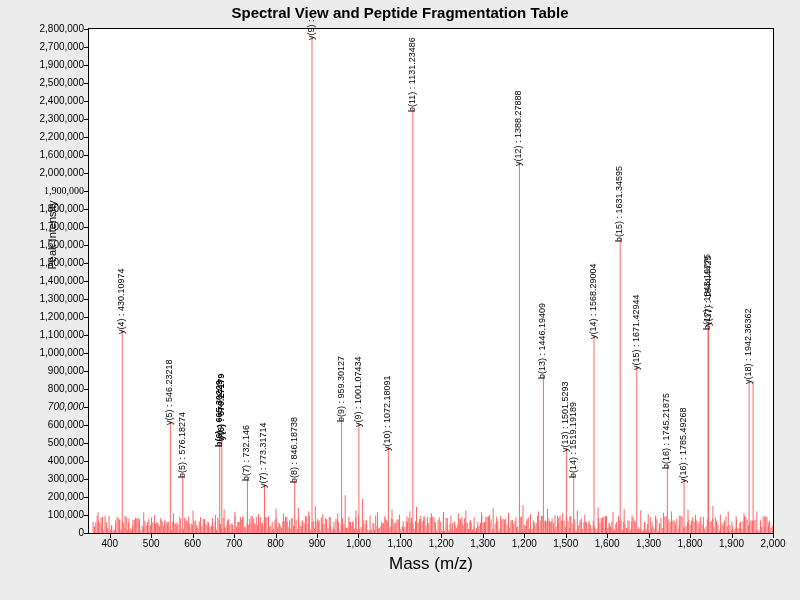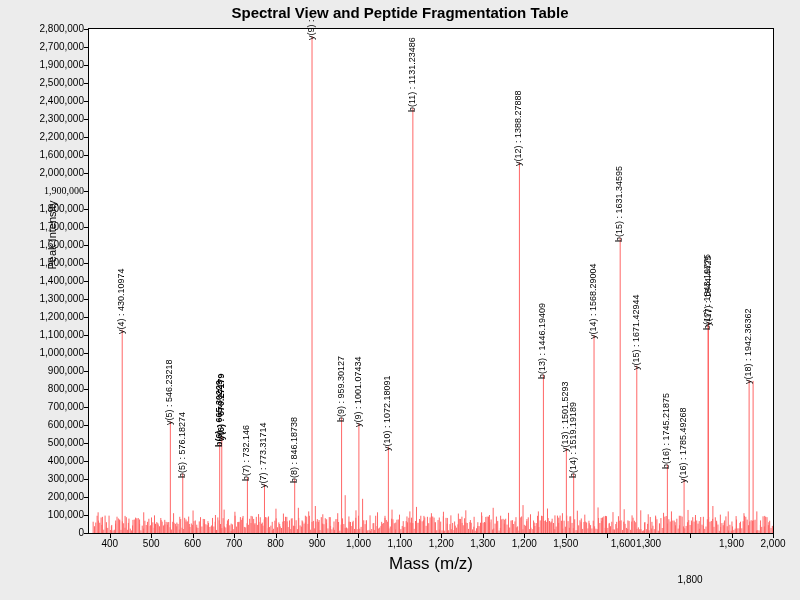--- a/index.html
+++ b/index.html
@@ -136,21 +136,21 @@
       <div class="ytick" style="top: 497px; left: 0px; right: auto;">200,000</div>
       <div class="ytickmark" style="top: 497px;"></div>
       <div class="ytick" style="top: 479px; left: 0px; right: auto;">300,000</div>
       <div class="ytickmark" style="top: 479px;"></div>
       <div class="ytick" style="top: 461px; left: 0px; right: auto;">400,000</div>
       <div class="ytickmark" style="top: 461px;"></div>
       <div class="ytick" style="top: 443px; left: 0px; right: auto;">500,000</div>
       <div class="ytickmark" style="top: 443px;"></div>
       <div class="ytick" style="top: 425px; left: 0px; right: auto;">600,000</div>
       <div class="ytickmark" style="top: 425px;"></div>
-      <div class="ytick" style="top: 407px; left: 0px; right: auto;">700,000</div>
+      <div class="ytick" style="top: 407px; left: 0px; right: auto; font-style: italic;">700,000</div>
       <div class="ytickmark" style="top: 407px;"></div>
       <div class="ytick" style="top: 389px; left: 0px; right: auto;">800,000</div>
       <div class="ytickmark" style="top: 389px;"></div>
       <div class="ytick" style="top: 371px; left: 0px; right: auto;">900,000</div>
       <div class="ytickmark" style="top: 371px;"></div>
       <div class="ytick" style="top: 353px; left: 0px; right: auto;">1,000,000</div>
       <div class="ytickmark" style="top: 353px;"></div>
       <div class="ytick" style="top: 335px; left: 0px; right: auto;">1,100,000</div>
       <div class="ytickmark" style="top: 335px;"></div>
       <div class="ytick" style="top: 317px; left: 0px; right: auto;">1,200,000</div>
@@ -204,25 +204,25 @@
       <div class="xtick" style="left: 399.909px;">1,100</div>
       <div class="xtickmark" style="left: 399.909px;"></div>
       <div class="xtick" style="left: 441.364px;">1,200</div>
       <div class="xtickmark" style="left: 441.364px;"></div>
       <div class="xtick" style="left: 482.818px;">1,300</div>
       <div class="xtickmark" style="left: 482.818px;"></div>
       <div class="xtick" style="left: 524.273px;">1,200</div>
       <div class="xtickmark" style="left: 524.273px;"></div>
       <div class="xtick" style="left: 565.727px;">1,500</div>
       <div class="xtickmark" style="left: 565.727px;"></div>
-      <div class="xtick" style="left: 607.182px; padding-left: 16px;">1,600</div>
+      <div class="xtick" style="left: 607.182px;">1,600</div>
       <div class="xtickmark" style="left: 607.182px;"></div>
       <div class="xtick" style="left: 648.636px;">1,300</div>
       <div class="xtickmark" style="left: 648.636px;"></div>
-      <div class="xtick" style="left: 690.091px; margin-top: 36px;">1,800</div>
+      <div class="xtick" style="left: 690.091px;">1,800</div>
       <div class="xtickmark" style="left: 690.091px;"></div>
       <div class="xtick" style="left: 731.545px;">1,900</div>
       <div class="xtickmark" style="left: 731.545px;"></div>
       <div class="xtick" style="left: 773px;">2,000</div>
       <div class="xtickmark" style="left: 773px;"></div>
     </div>
 
   <div id="plot-frame">
     <svg id="spectrum-svg" width="684" height="504" viewBox="0 0 684 504">
         <line x1="4.15" x2="4.15" y1="504" y2="492.71" stroke="#ff6666" stroke-width="1"></line>

